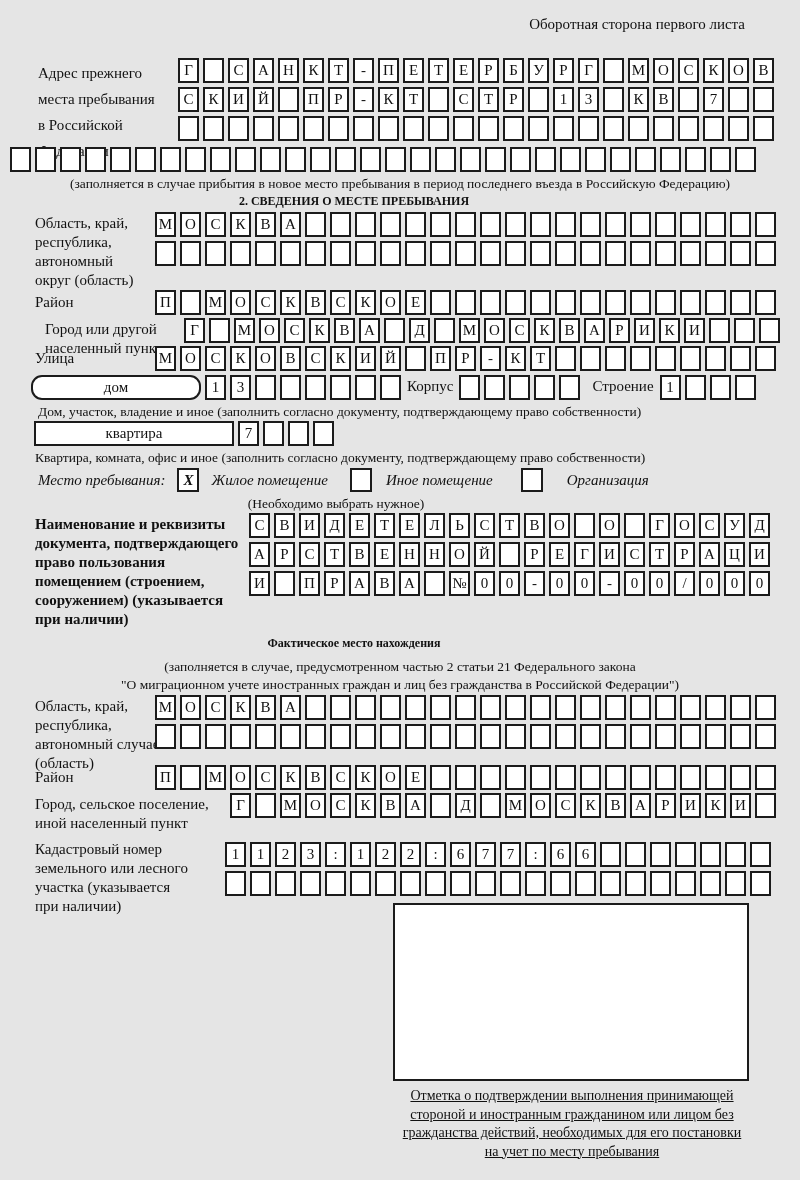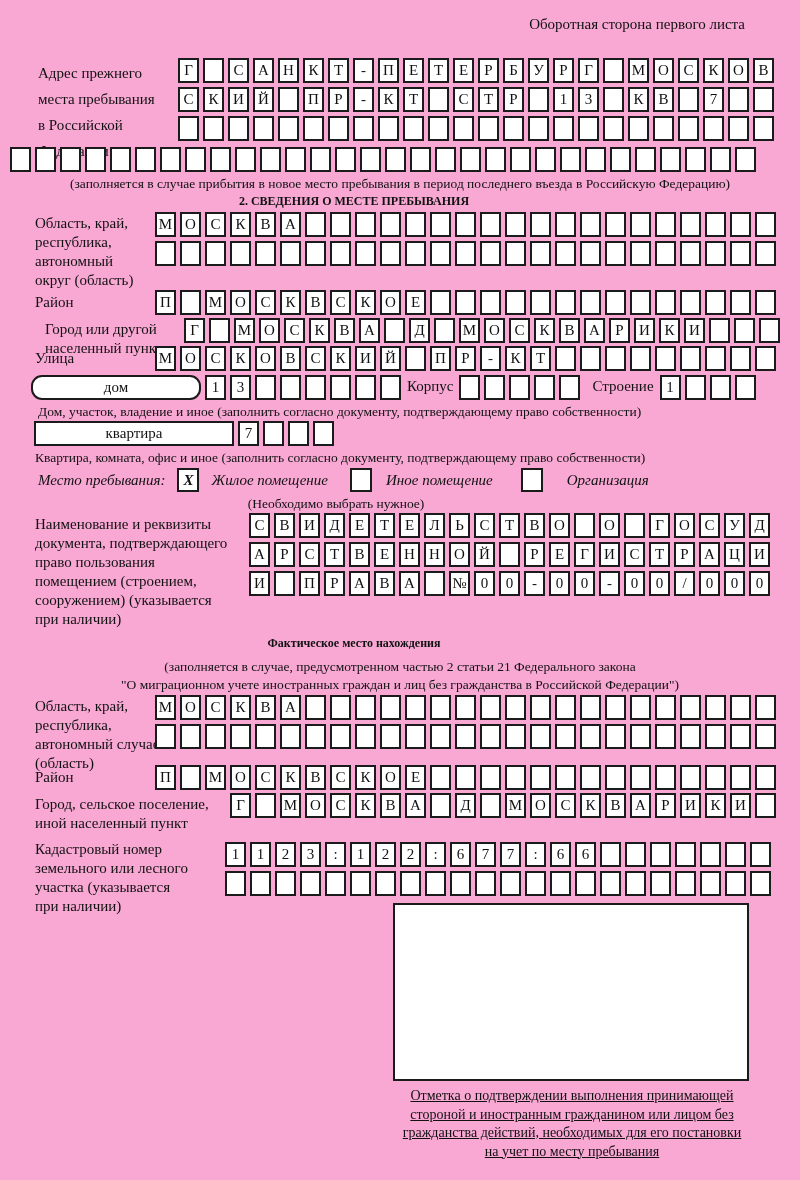--- a/index.html
+++ b/index.html
@@ -1,17 +1,17 @@
 <!DOCTYPE html>
 <html><head>
 <meta charset="utf-8">
 <style>
   html,body{margin:0;padding:0;background:#fff;}
   .page{
-    position:relative;width:800px;height:1180px;background:#f9a8d4;overflow:hidden;
+    position:relative;width:800px;height:1180px;background:#e5e5e5;overflow:hidden;
     font-family:"Liberation Serif","DejaVu Serif",serif;color:#111;
   }
   .abs{position:absolute;}
   
   .boxrow{display:flex;}
   .box{
     flex:0 0 auto;box-sizing:border-box;width:21px;height:25px;margin-right:4px;
     border:2px solid #1b1b1b;display:flex;align-items:center;justify-content:center;
     font-size:15px;line-height:1;background:#fff;
   }
@@ -359,21 +359,21 @@
     <span class="inline-lbl">Место пребывания:</span>
     <span class="cbox" style="margin-left:12px;">X</span>
     <span class="inline-lbl" style="margin-left:12px;">Жилое помещение</span>
     <span class="cbox" style="margin-left:22px;"></span>
     <span class="inline-lbl" style="margin-left:14px;">Иное помещение</span>
     <span class="cbox" style="margin-left:28px;"></span>
     <span class="inline-lbl" style="margin-left:24px;">Организация</span>
   </div>
   <div class="abs caption" style="top:496px;left:0;width:672px;text-align:center;">(Необходимо выбрать нужное)</div>
 
-  <div class="abs lbl" style="top:515px;left:35px;width:212px;">
+  <div class="abs lbl" style="top:515px;left:35px;width:212px;font-weight:bold;">
       <div>Наименование и реквизиты</div>
       <div>документа, подтверждающего</div>
       <div>право пользования</div>
       <div>помещением (строением,</div>
       <div>сооружением) (указывается</div>
       <div>при наличии)</div>
     </div>
   <div class="abs boxrow" style="top:513px;left:249px;">
       <span class="box">С</span>
       <span class="box">В</span>

